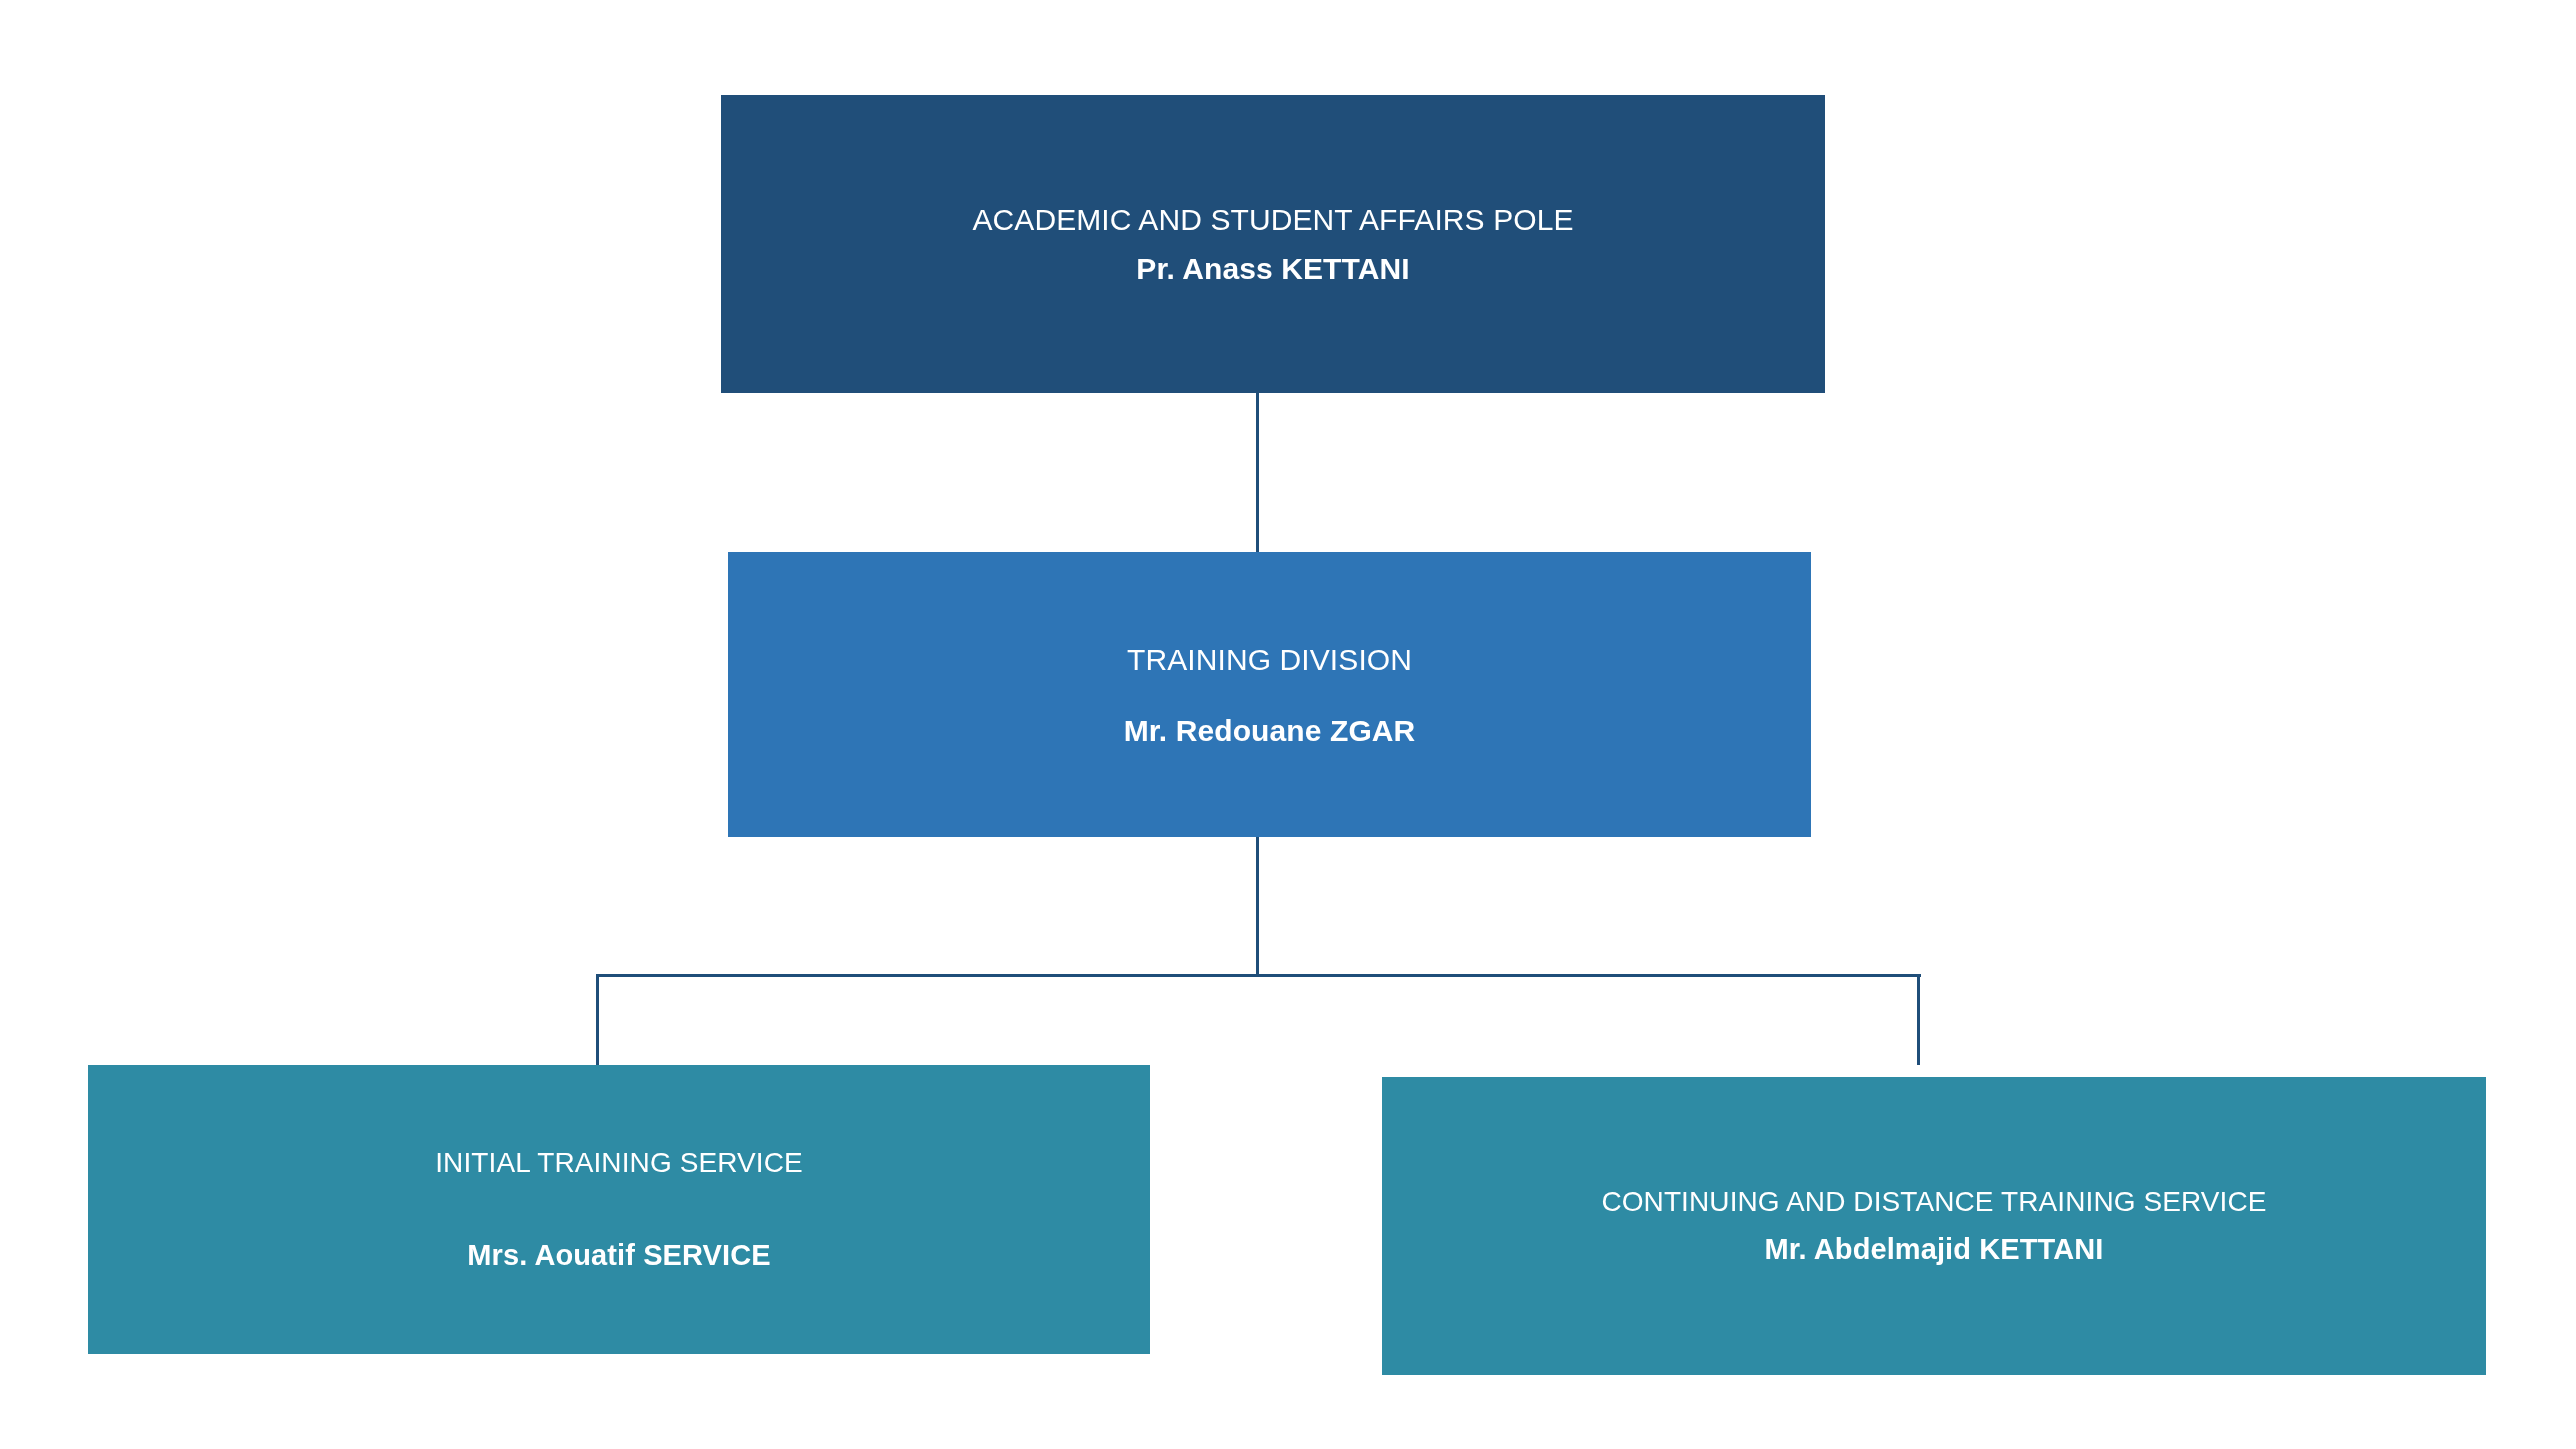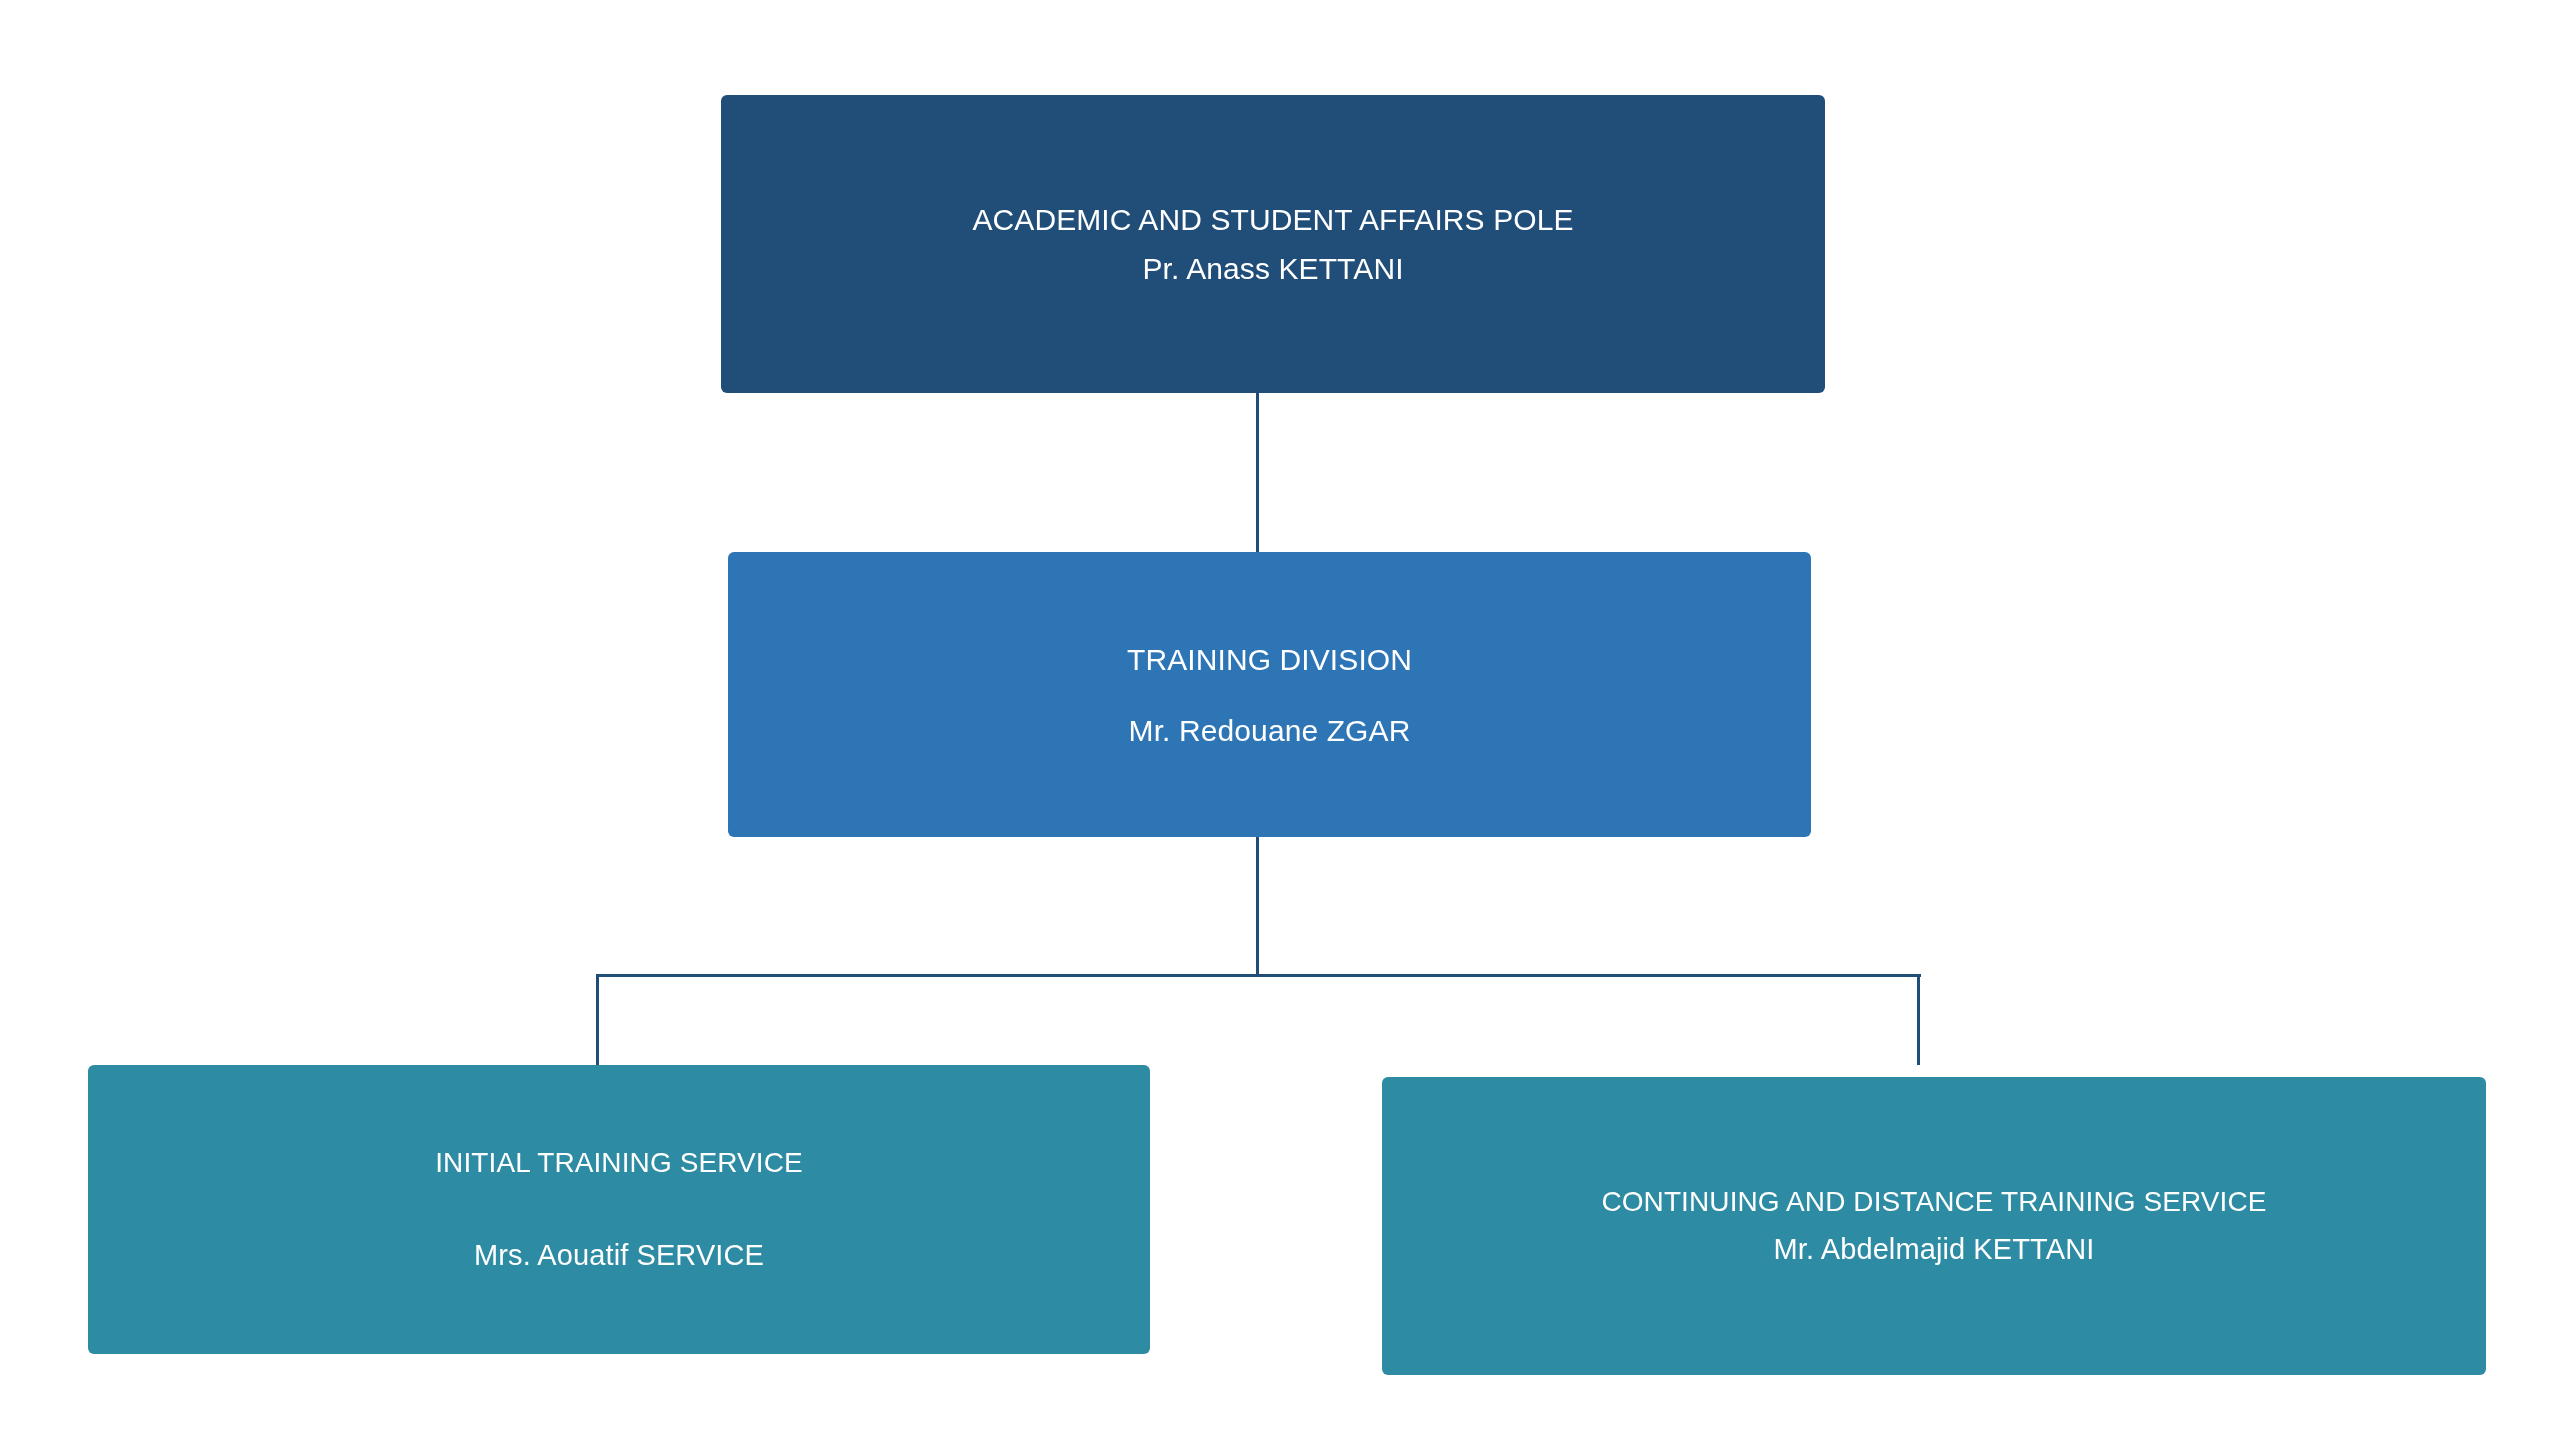--- a/index.html
+++ b/index.html
@@ -22,32 +22,31 @@
     position: absolute;
     box-sizing: border-box;
     display: flex;
     flex-direction: column;
     align-items: center;
     justify-content: center;
     text-align: center;
     color: #ffffff;
     line-height: 1.30;
     padding: 0 22px;
-    border-radius: 6px;
   }
   .org-box .unit-name {
     display: block;
     font-weight: 400;
     font-size: 28px;
     letter-spacing: 0.1px;
     white-space: nowrap;
   }
   .org-box .person-name {
     display: block;
-    font-weight: 400;
+    font-weight: 700;
     font-size: 29px;
     letter-spacing: 0.1px;
     margin-top: 10.3px;
     white-space: nowrap;
   }
 
   
   #node-pole {
     left: 721px;  top: 95px;
     width: 1104px; height: 298px;

